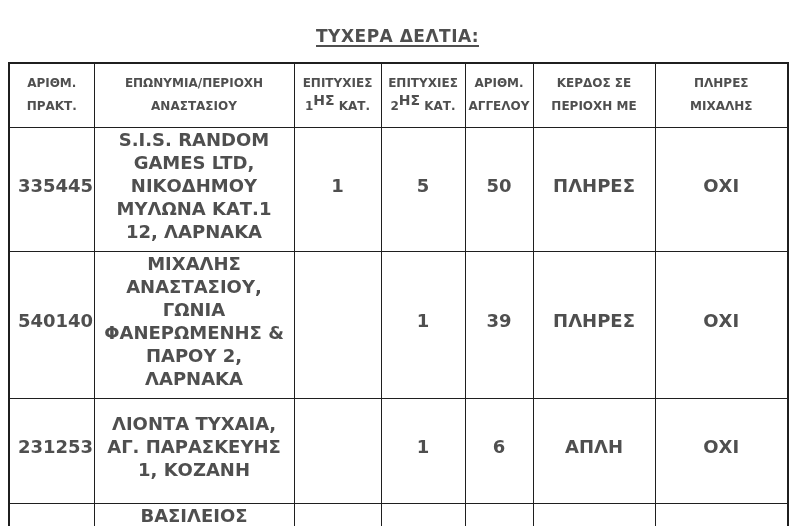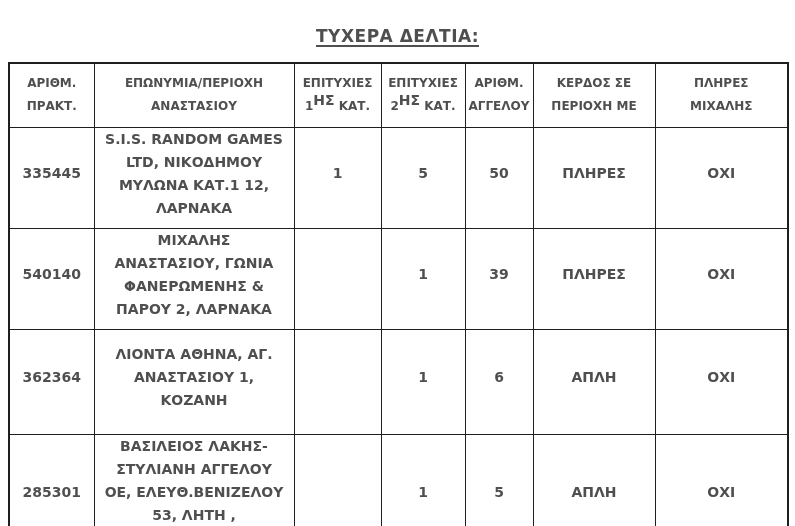--- a/index.html
+++ b/index.html
@@ -52,21 +52,21 @@
     height: 64px;
     padding: 0 2px;
   }
   .hline { line-height: 23px; }
   table.lucky th sup {
     font-size: 14px;
     vertical-align: 5px;
     line-height: 0;
   }
   table.lucky td {
-    font-size: 14px;
+    font-size: 18px;
     font-weight: bold;
     line-height: 23px;
     padding: 0 8px 8px 8px;
   }
   tr.row-1 td { height: 101px; }
   tr.row-2 td { height: 100px; }
   tr.row-3 td { height: 105px; }
   tr.row-4 td { height: 99px; }
   col.c1 { width: 85px; }
   col.c2 { width: 200px; }
@@ -136,22 +136,22 @@
     <tr class="row-2">
       <td>540140</td>
       <td>ΜΙΧΑΛΗΣ ΑΝΑΣΤΑΣΙΟΥ, ΓΩΝΙΑ ΦΑΝΕΡΩΜΕΝΗΣ &amp; ΠΑΡΟΥ 2, ΛΑΡΝΑΚΑ</td>
       <td></td>
       <td>1</td>
       <td>39</td>
       <td>ΠΛΗΡΕΣ</td>
       <td>ΟΧΙ</td>
     </tr>
     <tr class="row-3">
-      <td>362364</td>
-      <td>ΛΙΟΝΤΑ ΑΘΗΝΑ, ΑΓ. ΑΝΑΣΤΑΣΙΟΥ 1, ΚΟΖΑΝΗ</td>
+      <td>231253</td>
+      <td>ΛΙΟΝΤΑ ΤΥΧΑΙΑ, ΑΓ. ΠΑΡΑΣΚΕΥΗΣ 1, ΚΟΖΑΝΗ</td>
       <td></td>
       <td>1</td>
       <td>6</td>
       <td>ΑΠΛΗ</td>
       <td>ΟΧΙ</td>
     </tr>
     <tr class="row-4">
       <td>285301</td>
       <td>ΒΑΣΙΛΕΙΟΣ ΛΑΚΗΣ-ΣΤΥΛΙΑΝΗ ΑΓΓΕΛΟΥ ΟΕ, ΕΛΕΥΘ.ΒΕΝΙΖΕΛΟΥ 53, ΛΗΤΗ , ΑΝΑΣΤΑΣΙΟΥ</td>
       <td></td>

